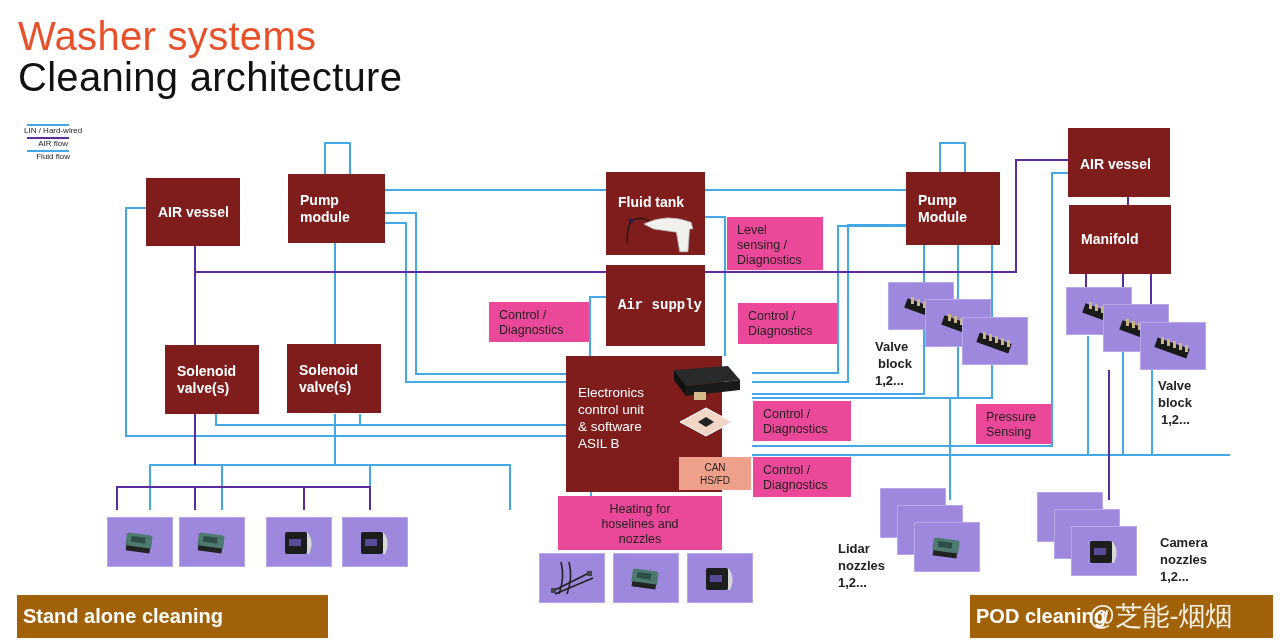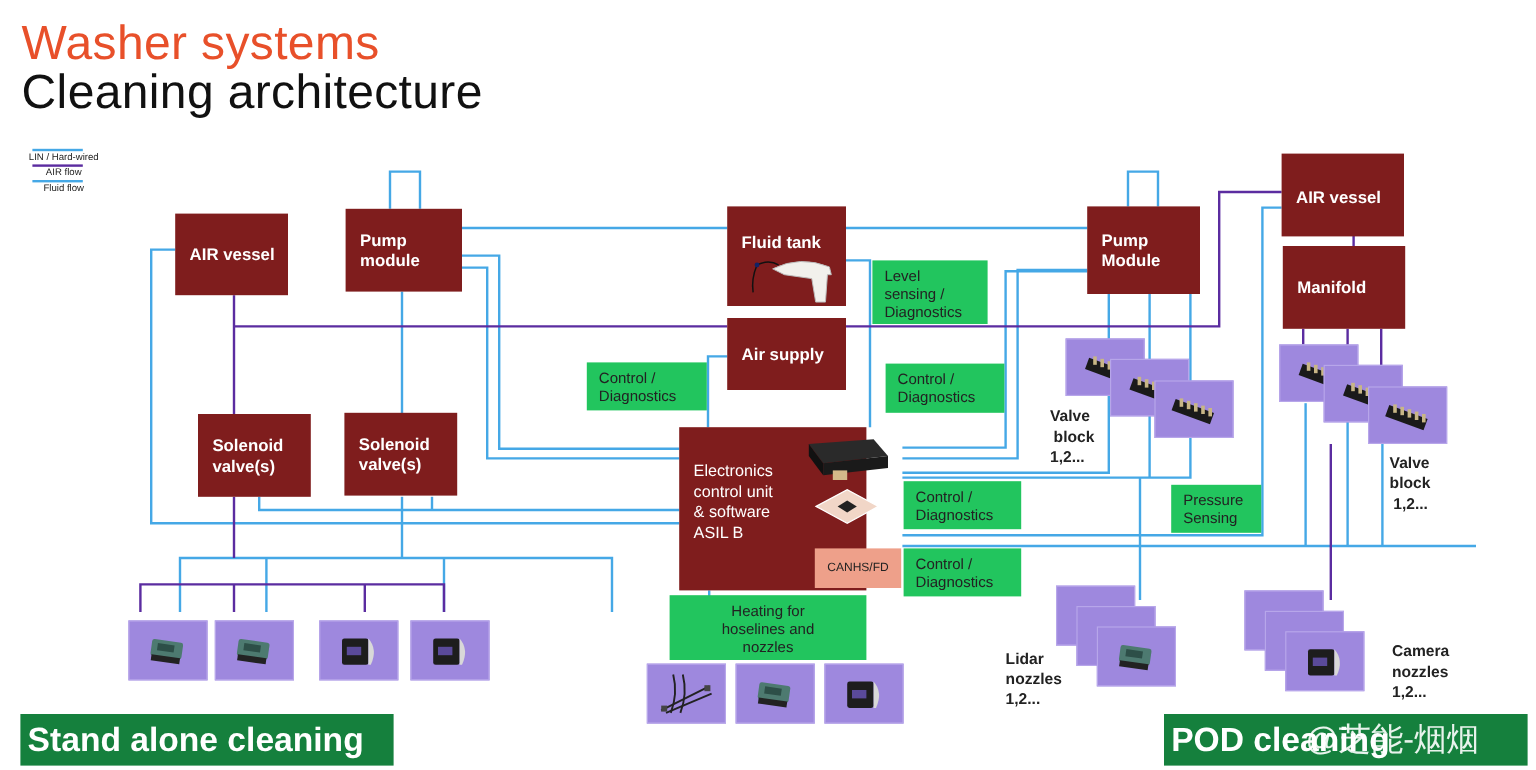--- a/index.html
+++ b/index.html
@@ -4,25 +4,25 @@
 <style>
   html,body{margin:0;padding:0;background:#fff;}
   body{width:1280px;height:642px;position:relative;overflow:hidden;font-family:"Liberation Sans",sans-serif;}
   .title1{position:absolute;left:18px;top:14px;font-size:40px;color:#E8502A;letter-spacing:0.3px;}
   .title2{position:absolute;left:18px;top:55px;font-size:40px;color:#111;letter-spacing:0.3px;}
   .legend{position:absolute;left:24px;top:124px;font-size:8px;color:#222;}
   .legend .row{display:flex;align-items:center;height:13px;flex-direction:column;}
   .legend .ln{width:42px;height:2px;margin-right:10px;}
   svg.wires{position:absolute;left:0;top:0;}
   .box{position:absolute;background:#7f1d1d;color:#fff;font-weight:bold;font-size:14px;box-sizing:border-box;padding:0 0 0 12px;display:flex;align-items:center;line-height:17px;}
-  .lbl{position:absolute;background:#22c55e;color:#222;font-size:12.5px;line-height:15px;box-sizing:border-box;padding:6px 10px;}
+  .lbl{position:absolute;background:#ec4899;color:#222;font-size:12.5px;line-height:15px;box-sizing:border-box;padding:6px 10px;}
   .tile{position:absolute;background:#9E88DE;border:1px solid #b7a6ea;box-sizing:border-box;display:flex;align-items:center;justify-content:center;}
   .cap{position:absolute;color:#222;font-weight:bold;font-size:13px;line-height:17px;}
-  .banner{position:absolute;background:#15803d;color:#fff;font-weight:bold;font-size:28px;display:flex;align-items:center;box-sizing:border-box;padding-left:6px;}
-  .can{position:absolute;background:#EEA08A;color:#222;font-size:10px;line-height:13px;text-align:center;display:flex;align-items:center;justify-content:center;}
+  .banner{position:absolute;background:#a16207;color:#fff;font-weight:bold;font-size:20px;display:flex;align-items:center;box-sizing:border-box;padding-left:6px;}
+  .can{position:absolute;background:#EEA08A;color:#222;font-size:10px;line-height:13px;text-align:center;display:flex;flex-direction:column;align-items:center;justify-content:center;}
   .wm{position:absolute;color:rgba(255,255,255,0.9);font-size:27px;}
 </style>
 </head>
 <body>
 
 <div class="title1">Washer systems</div>
 <div class="title2">Cleaning architecture</div>
 
 <div class="legend">
   <div class="row">
@@ -116,21 +116,21 @@
 </div>
 <div class="box" style="left:606px;top:172px;width:99px;height:83px;flex-direction:column;align-items:flex-start;justify-content:flex-start;padding-top:22px;">
   <span>Fluid tank</span>
   <svg width="86" height="54" viewBox="0 0 86 54">
     <path d="M22 16 Q50 2 80 14 L82 22 L78 22 L76 50 L66 50 L62 26 L34 22 Z" fill="#f2f0ec" stroke="#bbb"></path>
     <path d="M6 12 Q0 26 2 40" stroke="#111" stroke-width="1.5" fill="none"></path>
     <path d="M6 12 Q18 6 28 12" stroke="#111" stroke-width="1.5" fill="none"></path>
     <circle cx="6" cy="12" r="2.5" fill="#112266"></circle>
   </svg>
 </div>
-<div class="box" style="left:606px;top:265px;width:99px;height:60px;">
+<div class="box" style="left:606px;top:265px;width:99px;height:81px;font-family:Liberation Mono, monospace;">
     <span>Air supply</span>
   </div>
 <div class="box" style="left:566px;top:356px;width:156px;height:136px;align-items:flex-start;flex-direction:column;justify-content:flex-start;padding-top:28px;font-weight:normal;font-size:13.5px;">
   <span>Electronics</span>
   <span>control unit</span>
   <span>&amp; software</span>
   <span>ASIL B</span>
   <svg style="position:absolute;left:100px;top:6px;" width="80" height="80" viewBox="0 0 80 80">
     <path d="M8 8 L62 4 L74 18 L20 24 Z" fill="#2a2a2a"></path>
     <path d="M8 8 L20 24 L20 34 L8 18 Z" fill="#111"></path>

